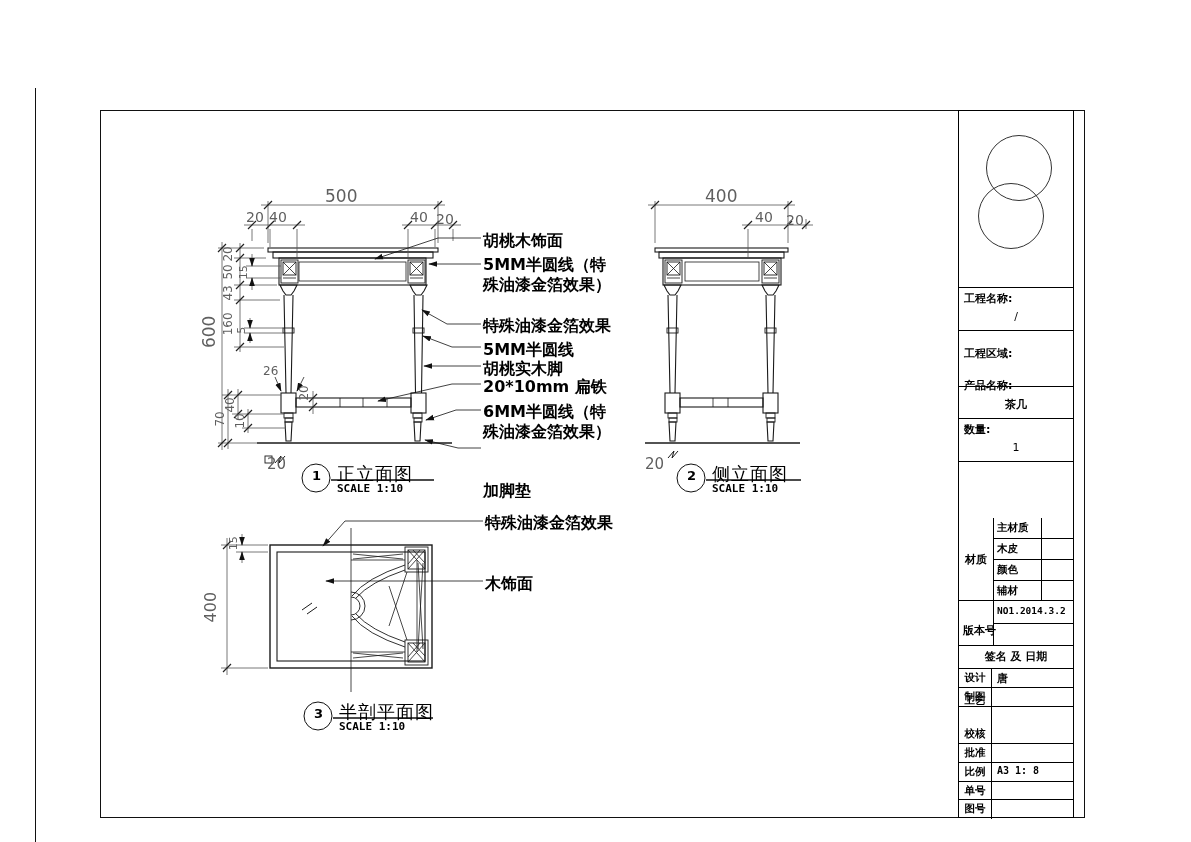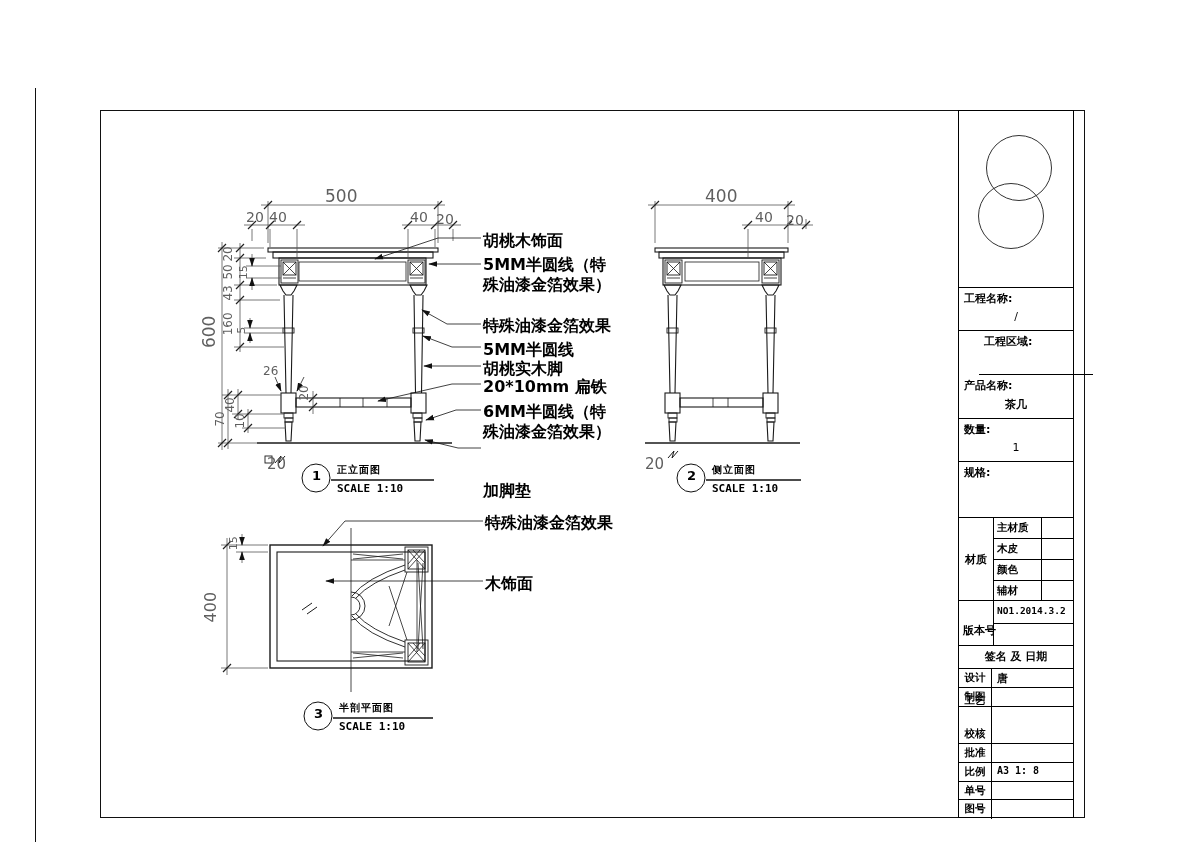--- a/index.html
+++ b/index.html
@@ -4,21 +4,21 @@
 <style>
   html,body{margin:0;padding:0;background:#fff;}
   #sheet{position:relative;width:1191px;height:842px;background:#fff;overflow:hidden;
          font-family:"DejaVu Sans",sans-serif;color:#000;}
   svg{position:absolute;left:0;top:0;}
   .txt{position:absolute;white-space:pre;line-height:1.15;}
   .dim{color:#5f5f5f;font-family:"DejaVu Sans",sans-serif;}
   .rot{transform:rotate(-90deg);transform-origin:center center;text-align:center;}
   .cjk{font-weight:bold;color:#000;font-size:16px;}
   .ann{width:128px;white-space:normal;line-height:1.25;}
-  .viewtitle{font-weight:bold;font-size:10px;letter-spacing:1px;text-align:right;}
+  .viewtitle{font-weight:normal;font-size:18px;letter-spacing:1px;text-align:right;}
   .scalelbl{font-weight:bold;font-size:11px;font-family:"DejaVu Sans Mono",monospace;}
   .circnum{font-weight:bold;font-size:13px;color:#000;}
   
   #tb{position:absolute;left:958px;top:110px;width:116px;height:708px;
       border:1.4px solid #000;box-sizing:border-box;background:#fff;}
   .cell{position:absolute;left:0;width:100%;border-bottom:1px solid #000;box-sizing:border-box;}
   .lbl{position:absolute;left:5px;top:3px;font-weight:bold;font-size:11px;}
   .val{position:absolute;left:0;right:0;top:22px;text-align:center;font-size:11px;}
   .subrow{position:absolute;left:34px;right:0;box-sizing:border-box;}
   .subrow .slbl{position:absolute;left:4px;top:3px;font-weight:bold;font-size:10.5px;}
@@ -257,33 +257,30 @@
 
   <div id="tb">
     <div class="cell" style="top:0;height:177px;">
       <div class="circle" style="left:27px;top:24px;width:64px;height:64px;"></div>
       <div class="circle" style="left:19px;top:72px;width:64px;height:64px;"></div>
     </div>
     <div class="cell" style="top:177px;height:43px;">
       <span class="lbl">工程名称:</span>
       <span class="val">/</span>
     </div>
-    <div class="cell" style="top:220px;height:44px;margin-left:20px;">
+    <div class="cell" style="top:232px;height:44px;">
       <span class="lbl">工程区域:</span>
     </div>
     <div class="cell" style="top:264px;height:44px;">
       <span class="lbl">产品名称:</span>
       <span class="val" style="font-weight:bold;">茶几</span>
     </div>
     <div class="cell" style="top:308px;height:43px;">
       <span class="lbl">数量:</span>
       <span class="val">1</span>
-    </div>
-    <div class="cell" style="top:351px;height:56px;">
-      <span class="lbl">规格:</span>
     </div>
     <div class="cell" style="top:407px;height:83px;">
       <span style="position:absolute;left:6px;top:34px;font-weight:bold;font-size:11px;">材质</span>
       <div style="position:absolute;left:34px;top:0;bottom:0;border-left:1px solid #000;"></div>
       <div style="position:absolute;left:82px;top:0;bottom:0;border-left:1px solid #000;"></div>
       <div class="subrow" style="top:0;height:21px;border-bottom:1px solid #000;">
         <span class="slbl">主材质</span>
       </div>
       <div class="subrow" style="top:21px;height:21px;border-bottom:1px solid #000;">
         <span class="slbl">木皮</span>

